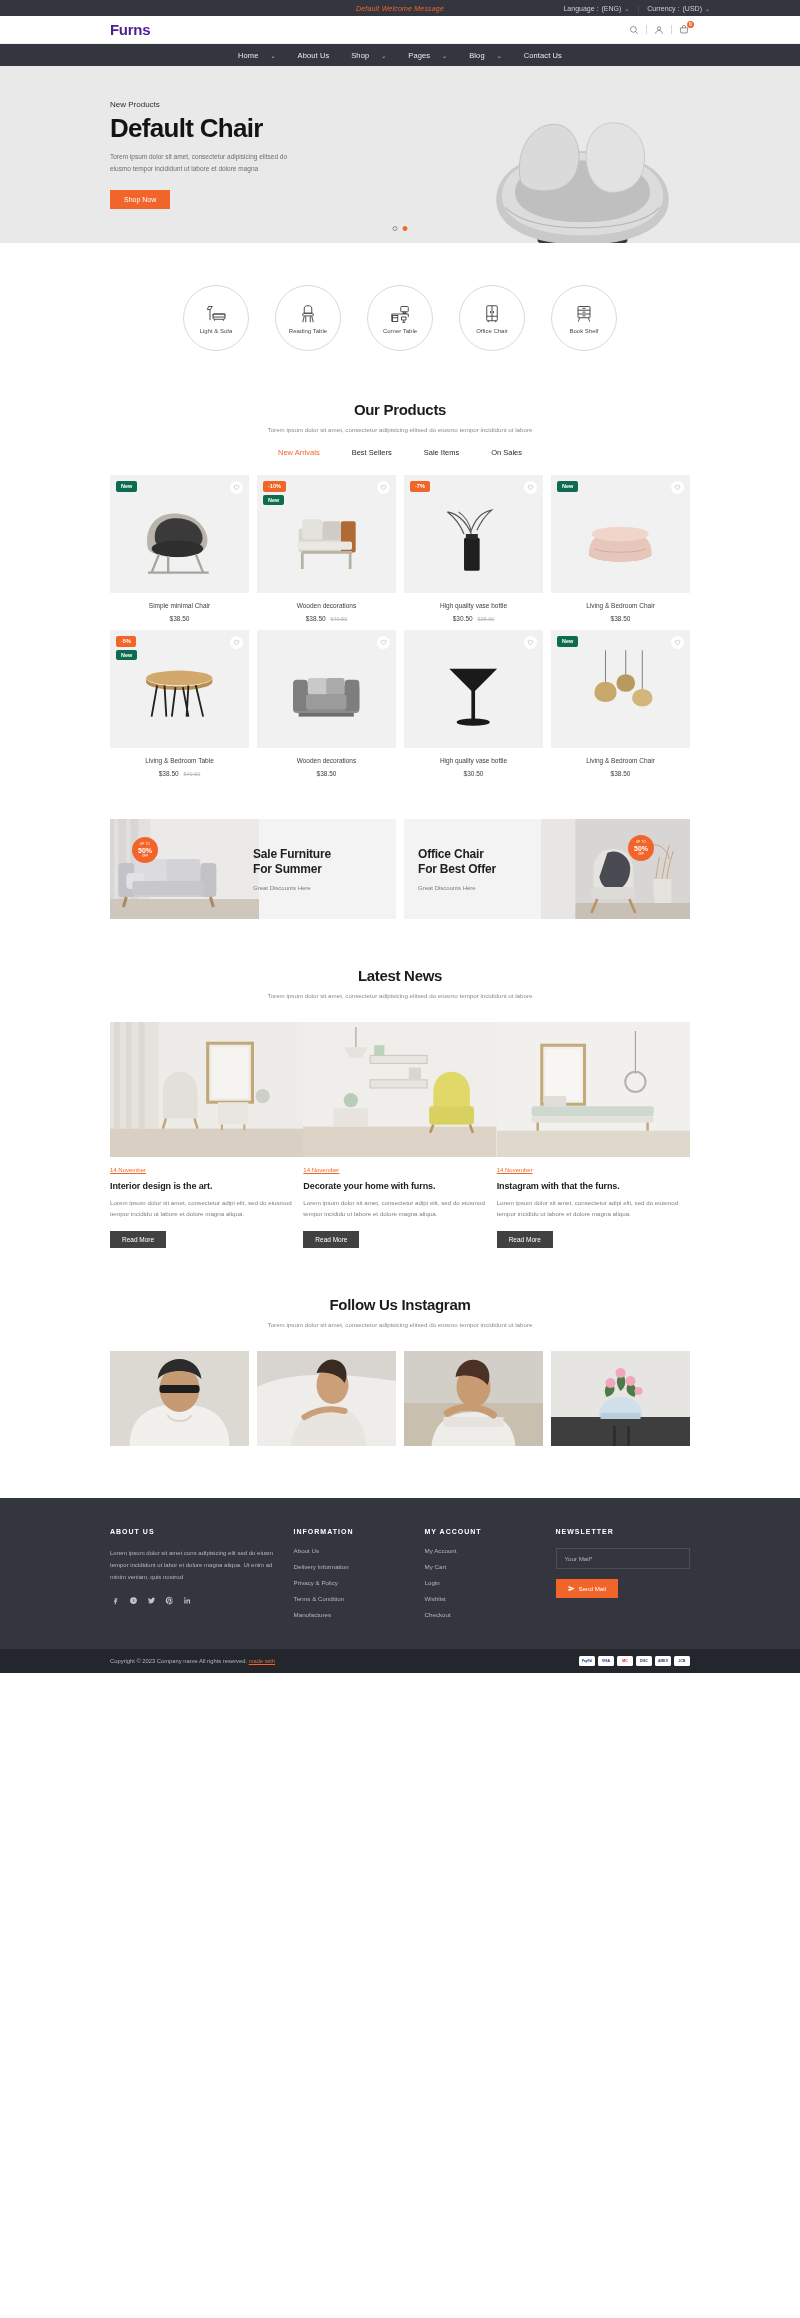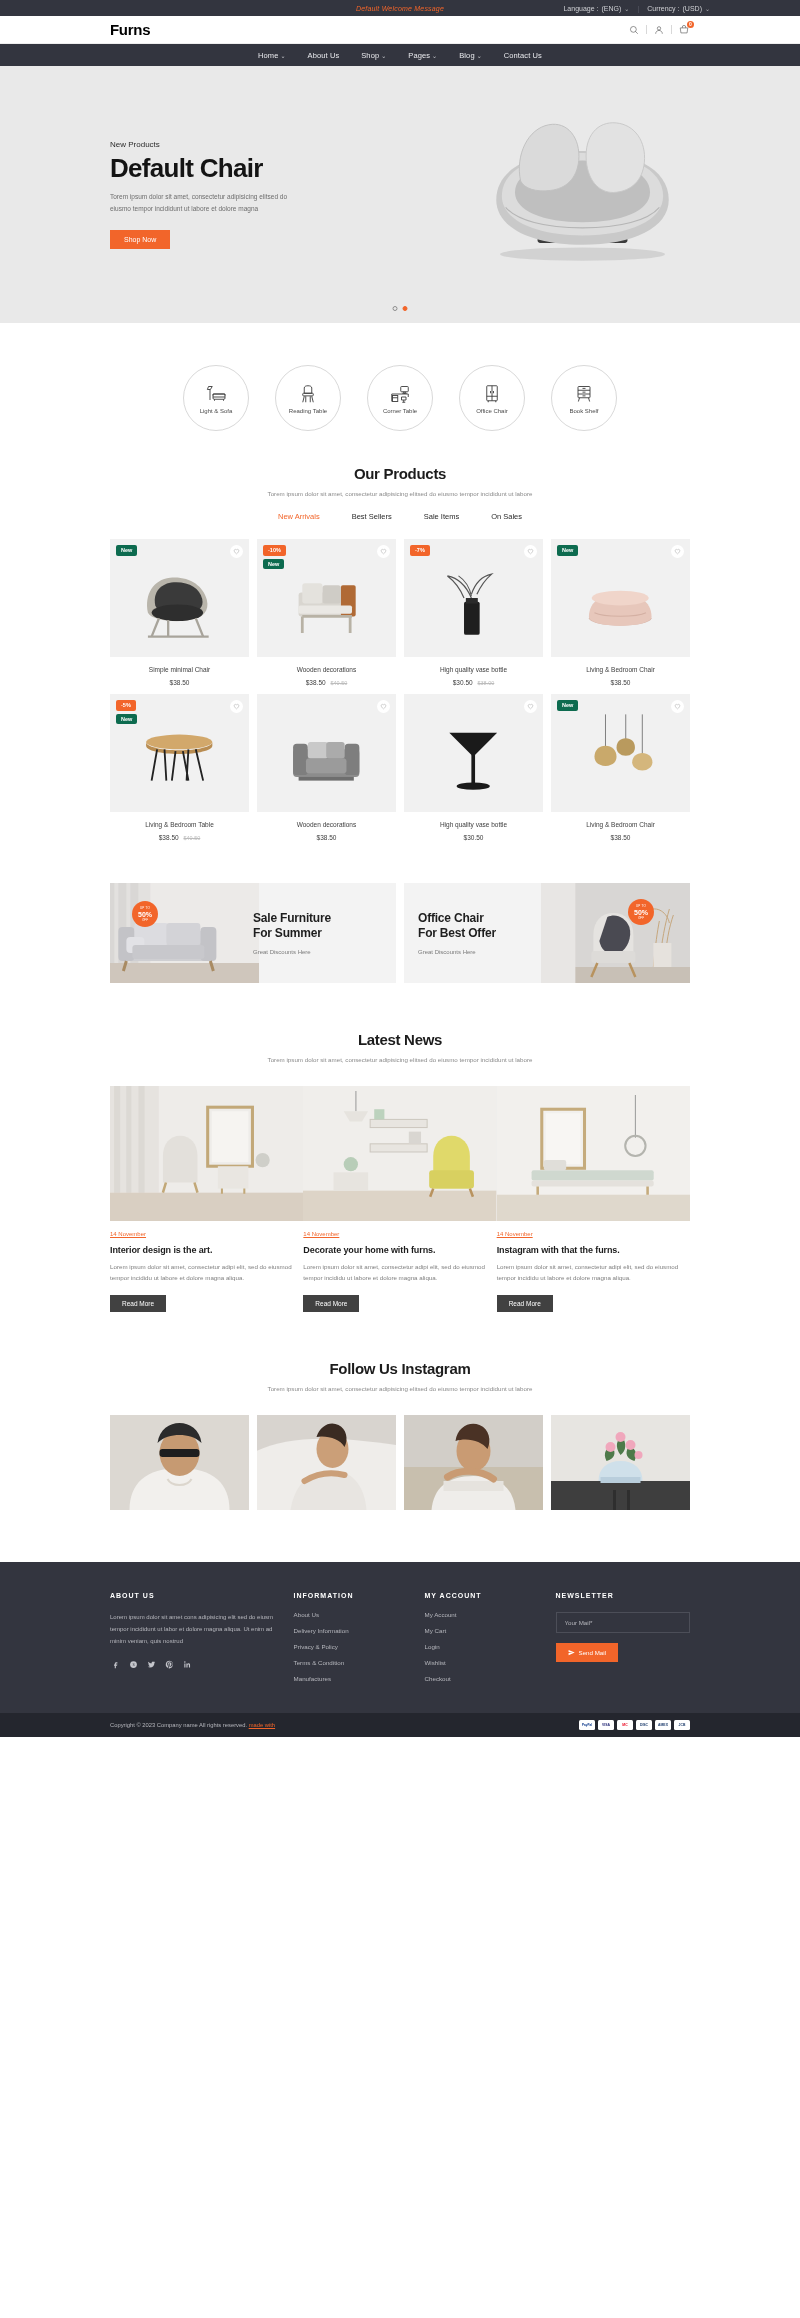--- a/index.html
+++ b/index.html
@@ -4,21 +4,21 @@
 <style>
   * { box-sizing: border-box; margin: 0; padding: 0; }
   html, body { width: 800px; }
   body {
     font-family: "Liberation Sans", sans-serif;
     background: #ffffff;
     color: #333;
     -webkit-font-smoothing: antialiased;
   }
   .wrap { width: 800px; margin: 0 auto; }
-  .container { width: 580px; margin: 0 auto; }
+  .container { width: 580px; margin: 16px auto; }
 
   
   .topbar {
     background: #33353f;
     height: 16px;
     display: flex;
     align-items: center;
     position: relative;
     font-size: 7px;
   }
@@ -52,21 +52,21 @@
     align-items: center;
     position: relative;
     border-bottom: 1px solid #eee;
   }
   .logo {
     position: absolute;
     left: 110px;
     font-size: 15px;
     font-weight: bold;
     letter-spacing: -.3px;
-    color: #000000;
+    color: #4c1d95;
   }
   .header-icons {
     position: absolute;
     right: 110px;
     display: flex;
     align-items: center;
     gap: 6px;
   }
   .hicon {
     width: 12px; height: 12px;
@@ -96,28 +96,28 @@
     display: flex;
     align-items: center;
     justify-content: center;
     gap: 22px;
   }
   .nav-item {
     color: #e9eaee;
     font-size: 7.5px;
     display: flex;
     align-items: center;
-    gap: 2px;
+    gap: 12px;
     cursor: pointer;
     letter-spacing: .1px;
   }
 
   
   .hero {
-    height: 257px;
+    height: 177px;
     background: #e9e9e9;
     position: relative;
     overflow: hidden;
   }
   .hero-inner {
     width: 580px;
     margin: 0 auto;
     height: 100%;
     position: relative;
     display: flex;

